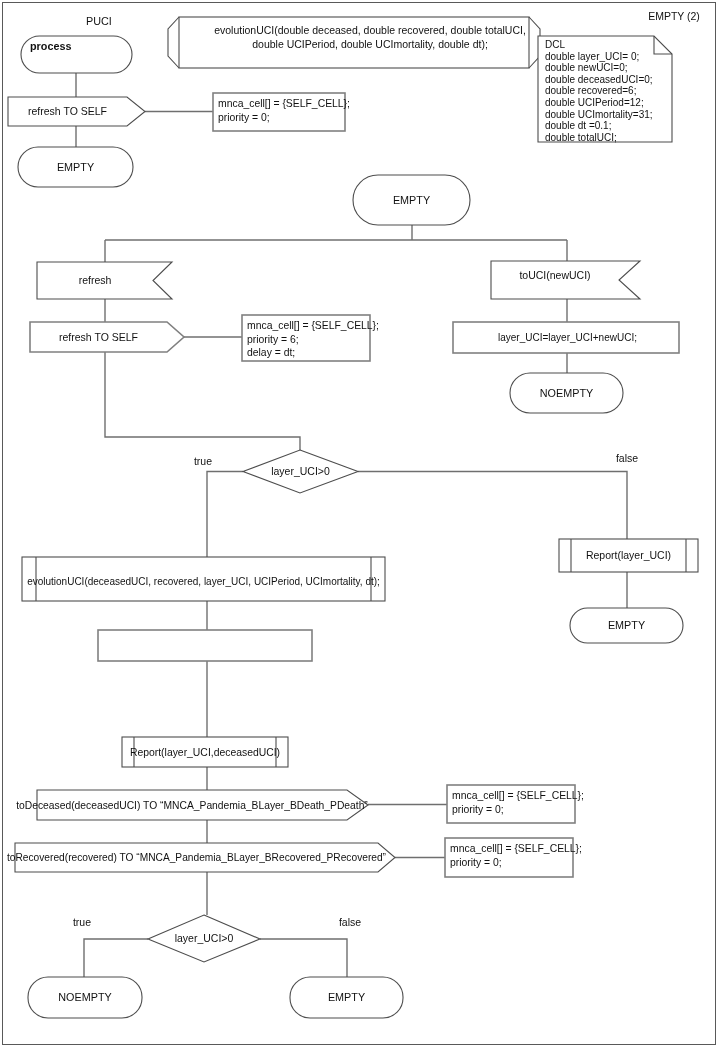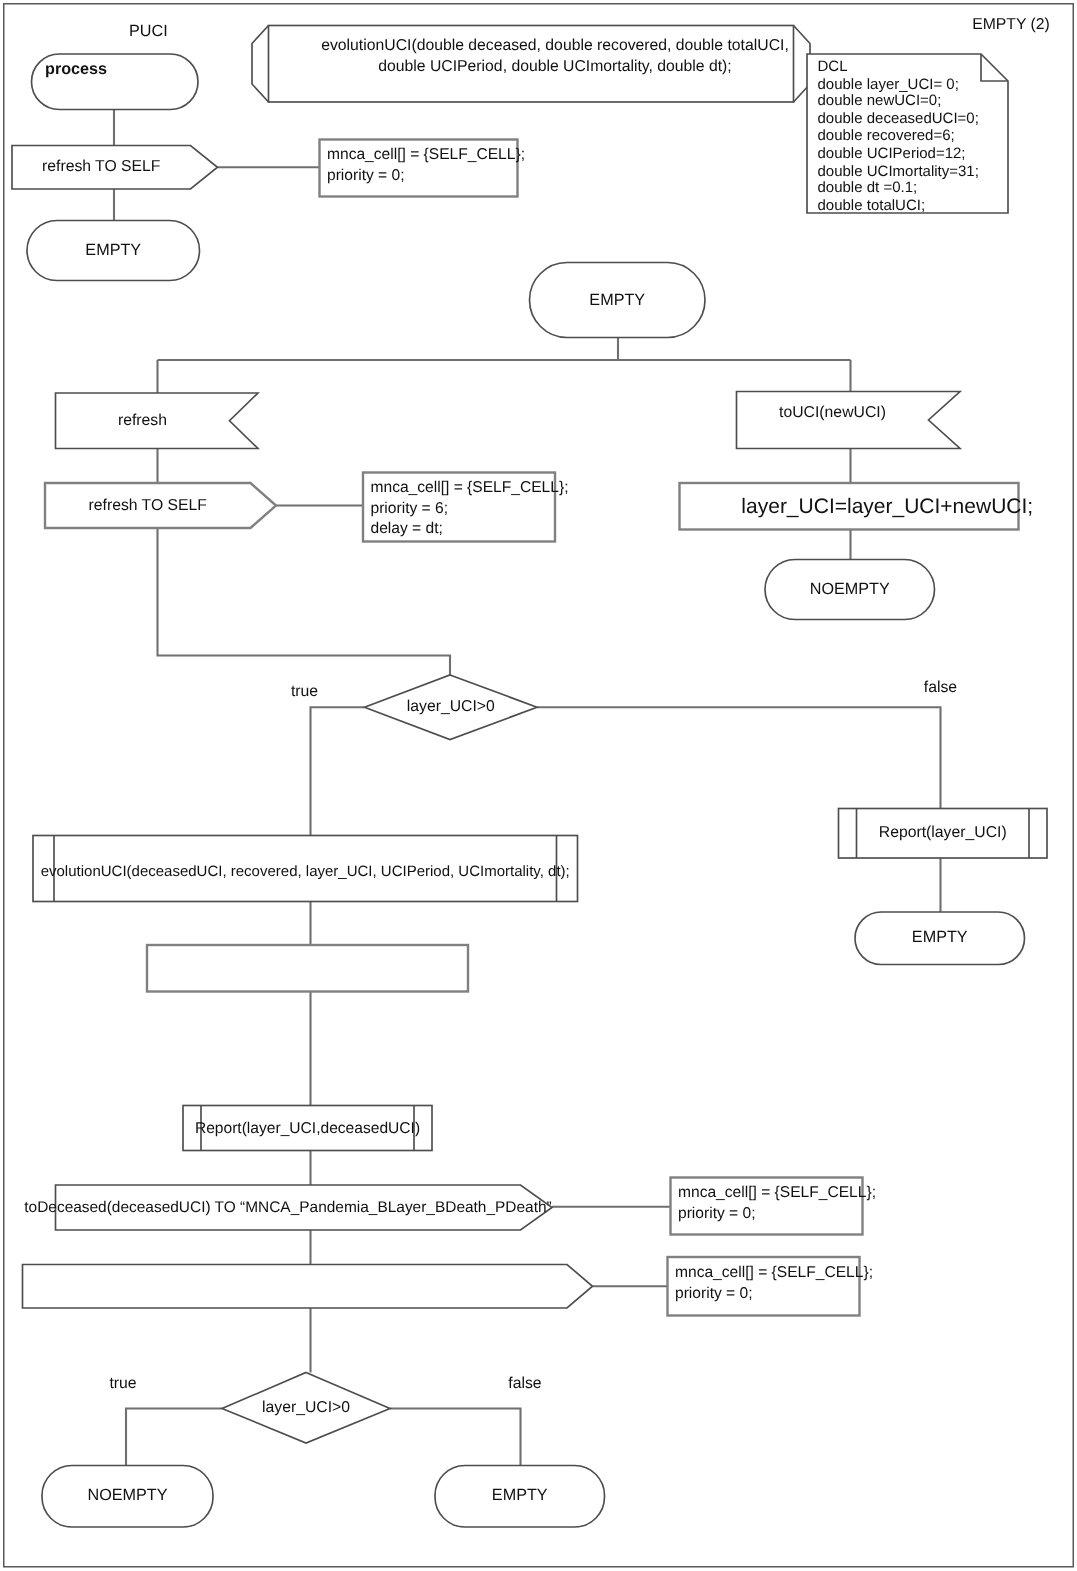--- a/index.html
+++ b/index.html
@@ -153,38 +153,39 @@
 
 <div class="lbl nw" style="left:37px;top:262px;width:116px;height:37px;font-size:10.5px;">refresh</div>
 <div class="lbl nw" style="left:30px;top:322px;width:137px;height:30px;font-size:10.5px;">refresh TO SELF</div>
 <div class="boxlines" style="left:242px;top:315px;width:123px;height:42px;">
   <div>mnca_cell[] = {SELF_CELL};</div>
   <div>priority = 6;</div>
   <div>delay = dt;</div>
 </div>
 
 <div class="lbl nw" style="left:491px;top:261px;width:128px;height:29px;font-size:10.5px;">toUCI(newUCI)</div>
-<div class="lbl nw" style="left:453px;top:322px;width:229px;height:31px;font-size:14px;margin-left:24px;">layer_UCI=layer_UCI+newUCI;</div>
+<div class="lbl nw" style="left:453px;top:322px;width:229px;height:31px;font-size:10px;">layer_UCI=layer_UCI+newUCI;</div>
 <div class="lbl" style="left:510px;top:373px;width:113px;height:40px;">NOEMPTY</div>
 
 <div class="lbl nw" style="left:243px;top:450px;width:115px;height:43px;font-size:10.5px;">layer_UCI&gt;0</div>
 <div class="lbl nw" style="left:183px;top:455px;width:40px;height:13px;font-size:10.5px;">true</div>
 <div class="lbl nw" style="left:605px;top:452px;width:44px;height:13px;font-size:10.5px;">false</div>
 
 <div class="lbl nw" style="left:559px;top:539px;width:139px;height:33px;font-size:10.5px;">Report(layer_UCI)</div>
 <div class="lbl" style="left:570px;top:608px;width:113px;height:35px;">EMPTY</div>
 
 <div class="lbl nw" style="left:22px;top:557px;width:363px;height:48px;font-size:10px;border-radius:16px;">evolutionUCI(deceasedUCI, recovered, layer_UCI, UCIPeriod, UCImortality, dt);</div>
 <div class="lbl nw" style="left:122px;top:737px;width:166px;height:30px;font-size:10.4px;">Report(layer_UCI,deceasedUCI)</div>
 
 <div class="lbl nw" style="left:37px;top:790px;width:310px;height:30px;font-size:10.3px;">toDeceased(deceasedUCI) TO “MNCA_Pandemia_BLayer_BDeath_PDeath”</div>
 <div class="boxlines" style="left:447px;top:785px;width:123px;height:34px;">
   <div>mnca_cell[] = {SELF_CELL};</div>
   <div>priority = 0;</div>
 </div>
+<div class="lbl nw" style="left:15px;top:843px;width:363px;height:29px;font-size:10.2px;">toRecovered(recovered) TO “MNCA_Pandemia_BLayer_BRecovered_PRecovered”</div>
 <div class="boxlines" style="left:445px;top:838px;width:123px;height:35px;">
   <div>mnca_cell[] = {SELF_CELL};</div>
   <div>priority = 0;</div>
 </div>
 
 <div class="lbl nw" style="left:148px;top:915px;width:112px;height:47px;font-size:10.5px;">layer_UCI&gt;0</div>
 <div class="lbl nw" style="left:62px;top:916px;width:40px;height:13px;font-size:10.5px;">true</div>
 <div class="lbl nw" style="left:328px;top:916px;width:44px;height:13px;font-size:10.5px;">false</div>
 
 <div class="lbl" style="left:28px;top:977px;width:114px;height:41px;">NOEMPTY</div>

